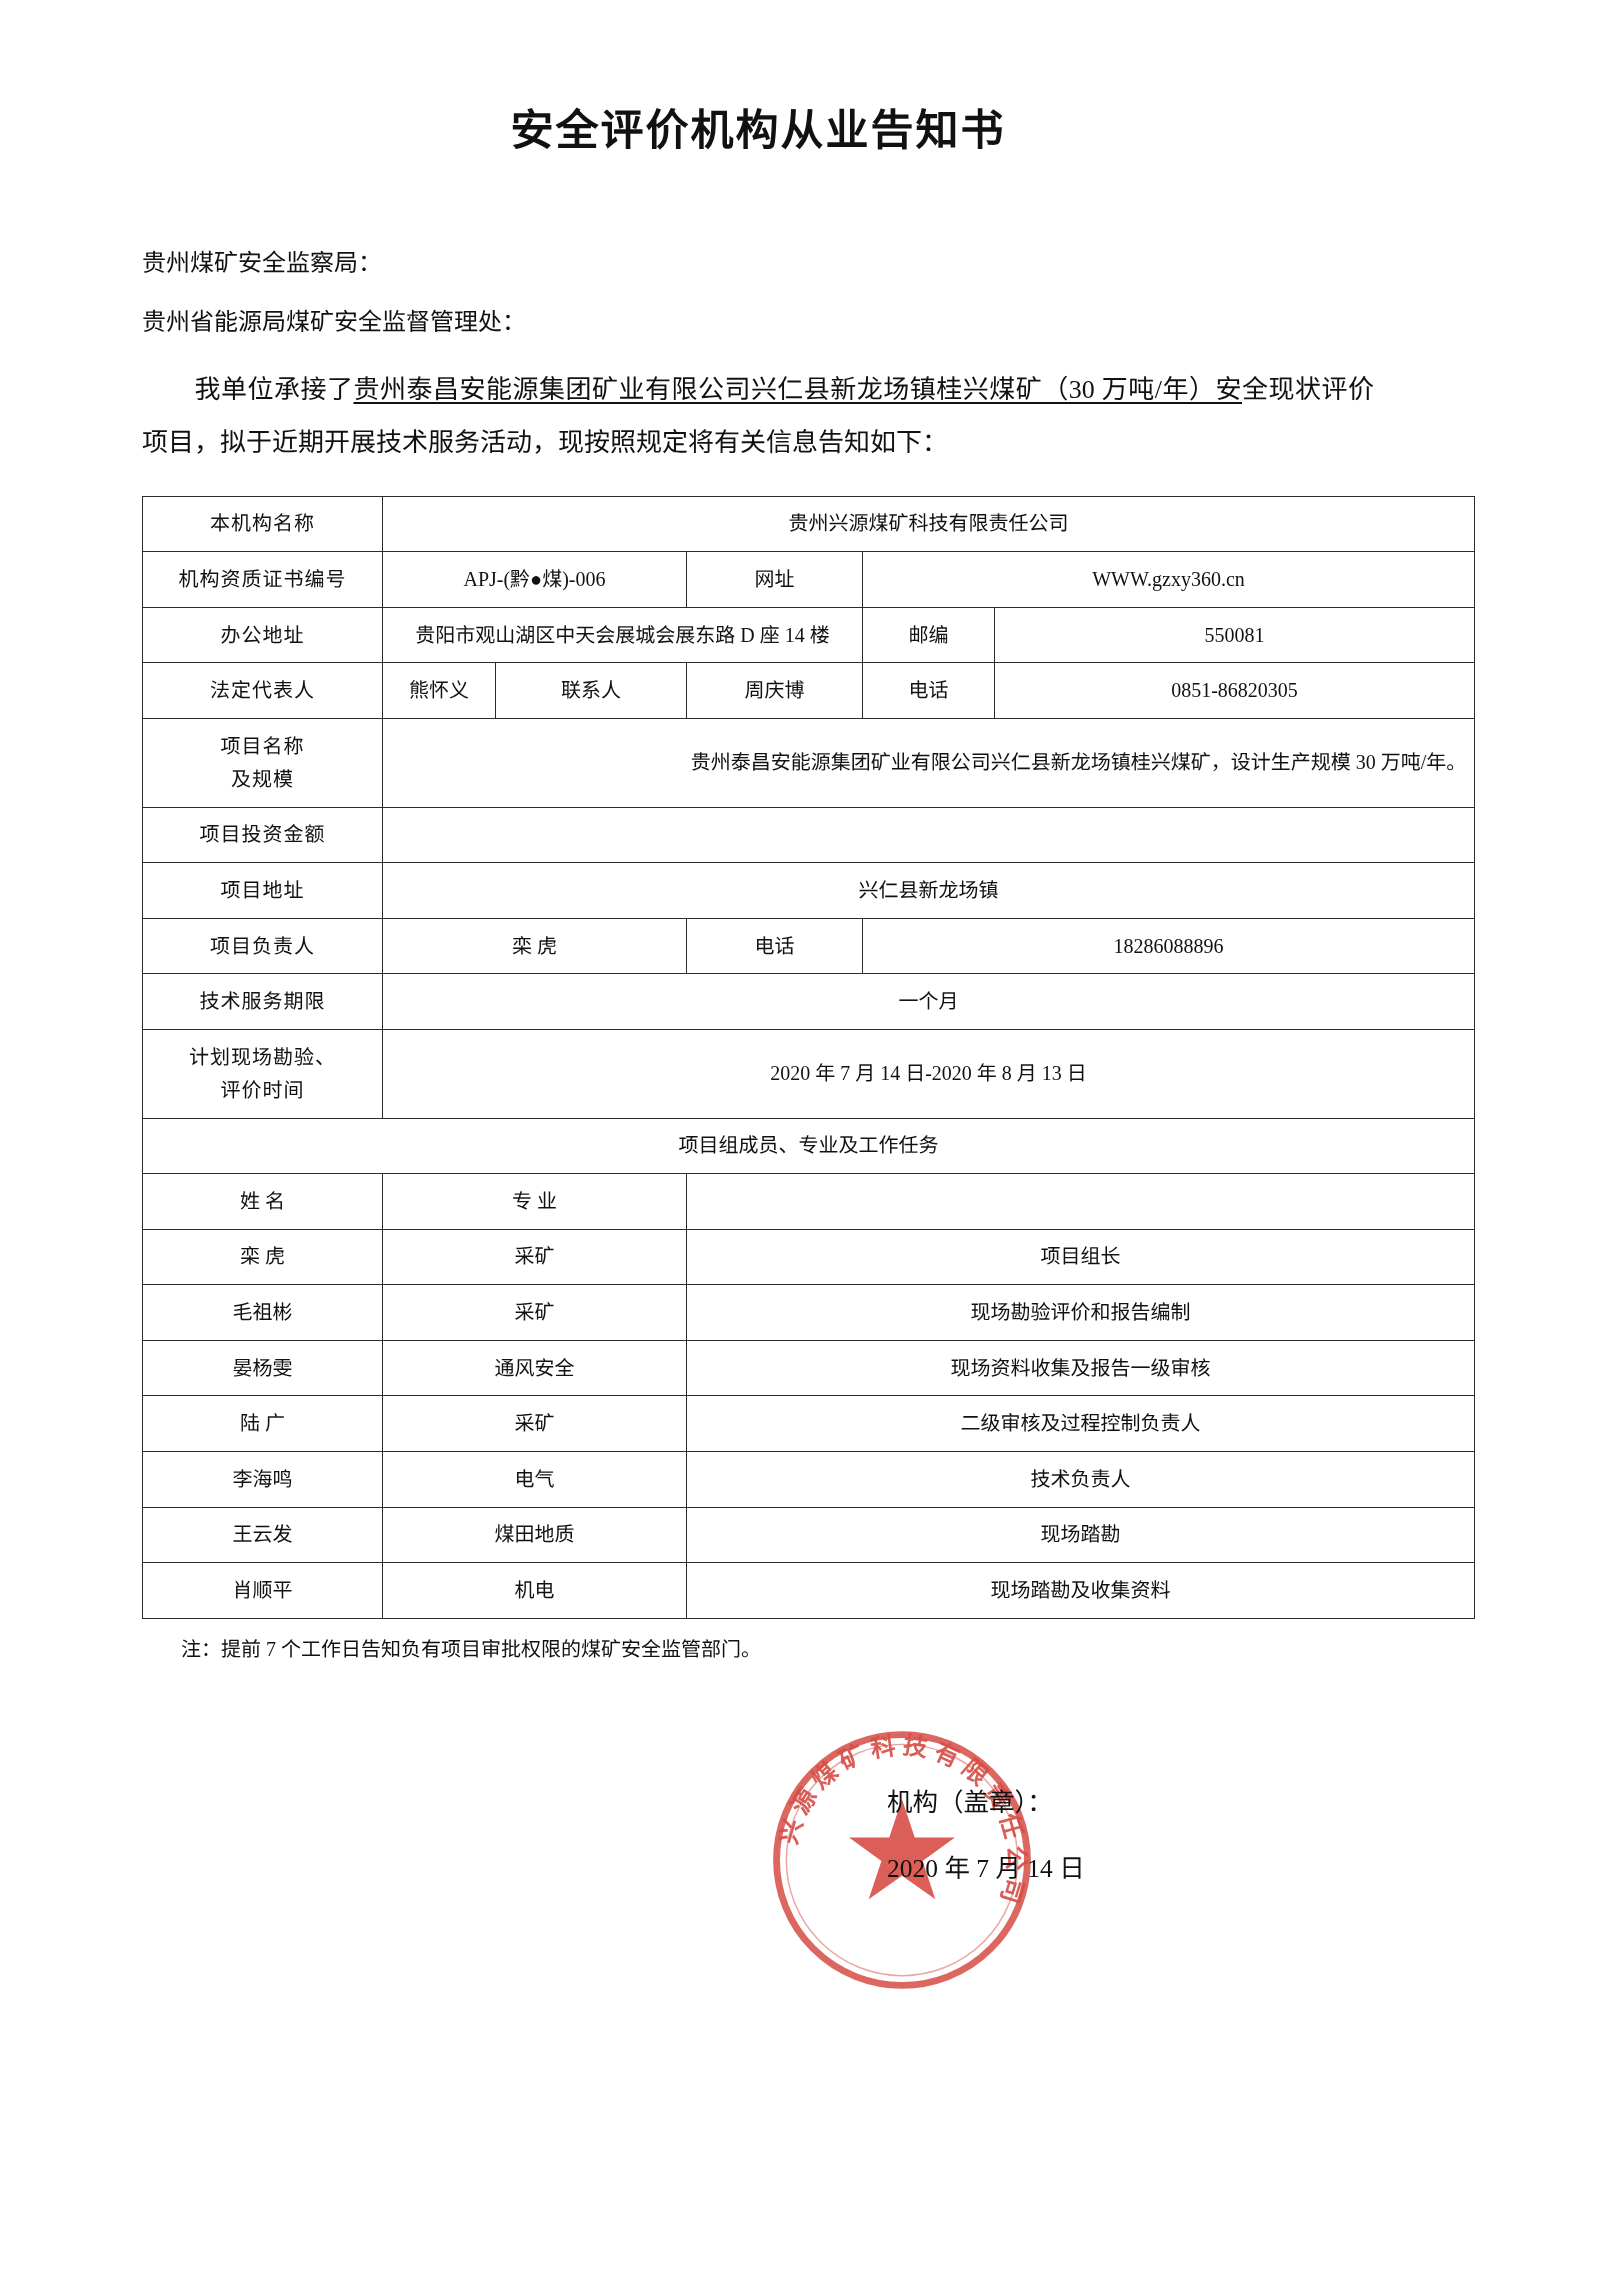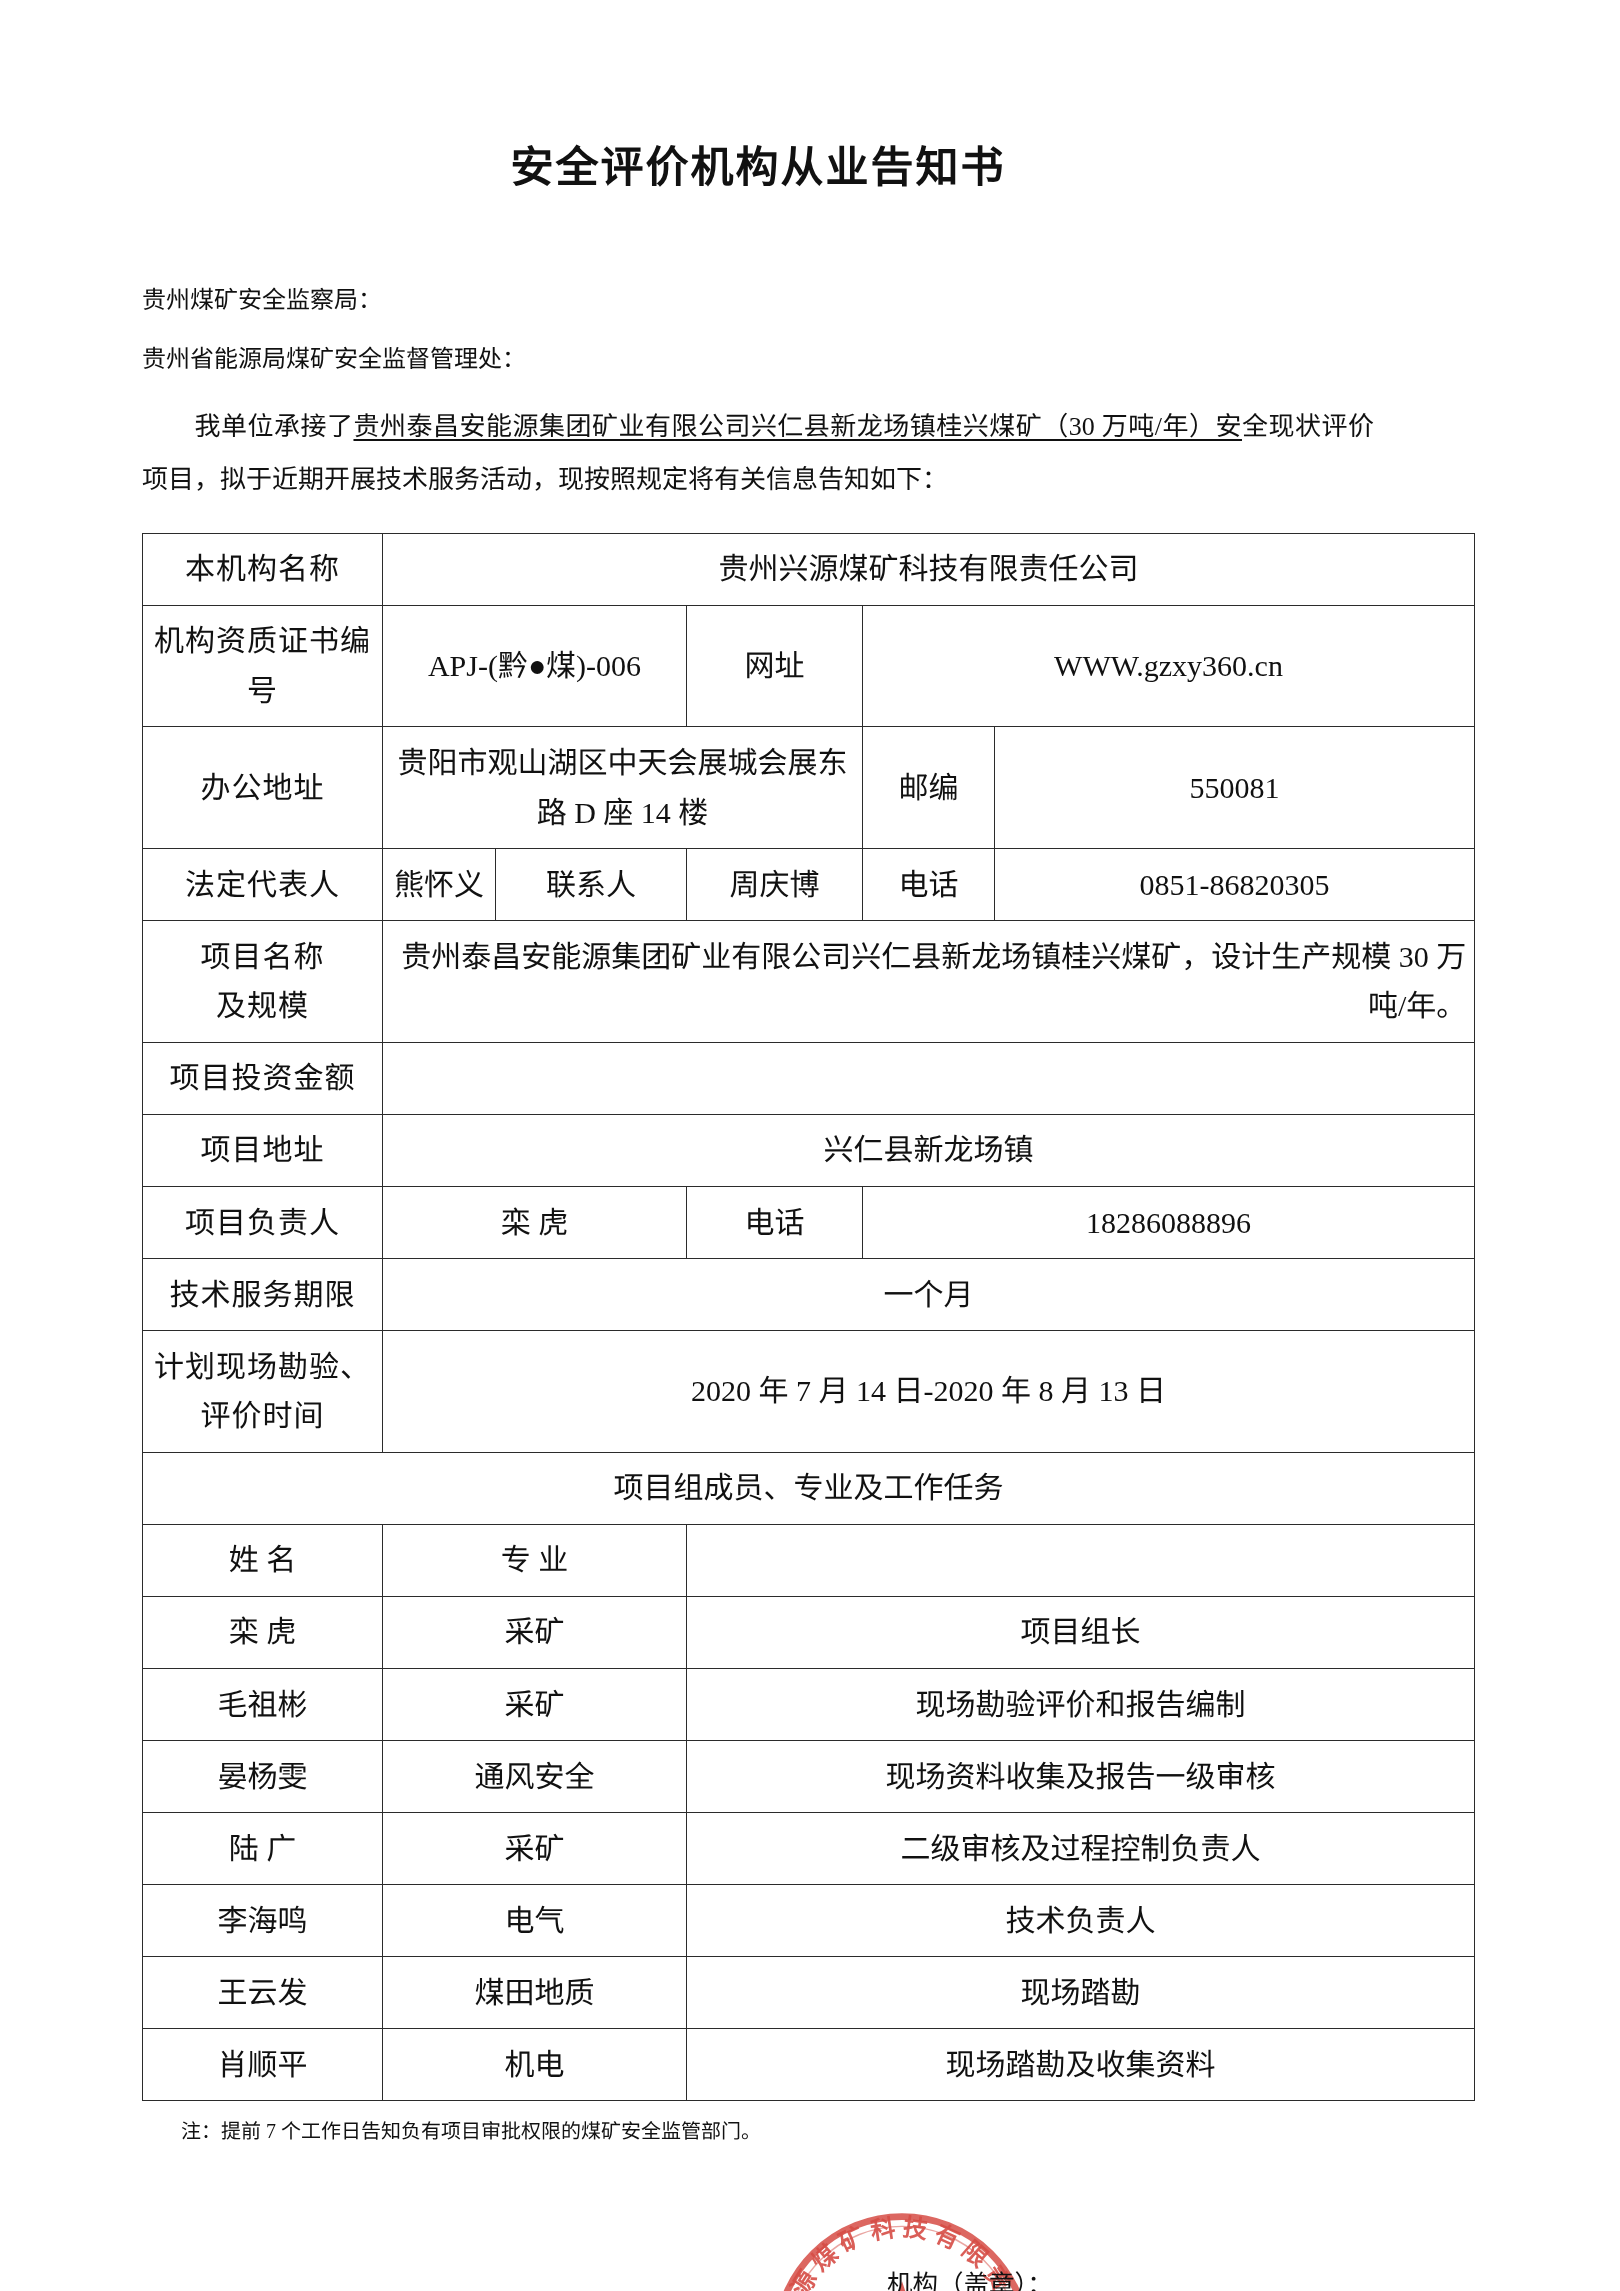--- a/index.html
+++ b/index.html
@@ -13,21 +13,21 @@
     font-family: "Liberation Serif", "DejaVu Serif", serif;
     color: #111;
     position: relative;
     overflow: hidden;
   }
   .page {
     position: relative;
     width: 1516px;
     height: 2292px;
     box-sizing: border-box;
-    padding: 106px 142px 0 142px;
+    padding: 69px 142px 0 142px;
   }
   .doc-title {
     text-align: center;
     font-size: 43px;
     font-weight: bold;
     letter-spacing: 2px;
     margin: 25.5px 0 0 0;
     font-family: "Liberation Sans", "DejaVu Sans", sans-serif;
   }
   .addressee {
@@ -48,21 +48,21 @@
   .u { text-decoration: underline; text-underline-offset: 3.9px; }
 
   table.main {
     width: 100%;
     border-collapse: collapse;
     margin-top: 13.7px;
     table-layout: fixed;
   }
   table.main td {
     border: 1px solid #2b2b2b;
-    font-size: 30px;
+    font-size: 20px;
     padding: 10.8px 7.8px;
     vertical-align: middle;
     line-height: 1.65;
   }
   .c { text-align: center; }
   .l { text-align: right; padding-left: 17.6px; }
   .lbl { text-align: center; letter-spacing: 1px; }
   .two-line { line-height: 1.55; }
 
   .note {

